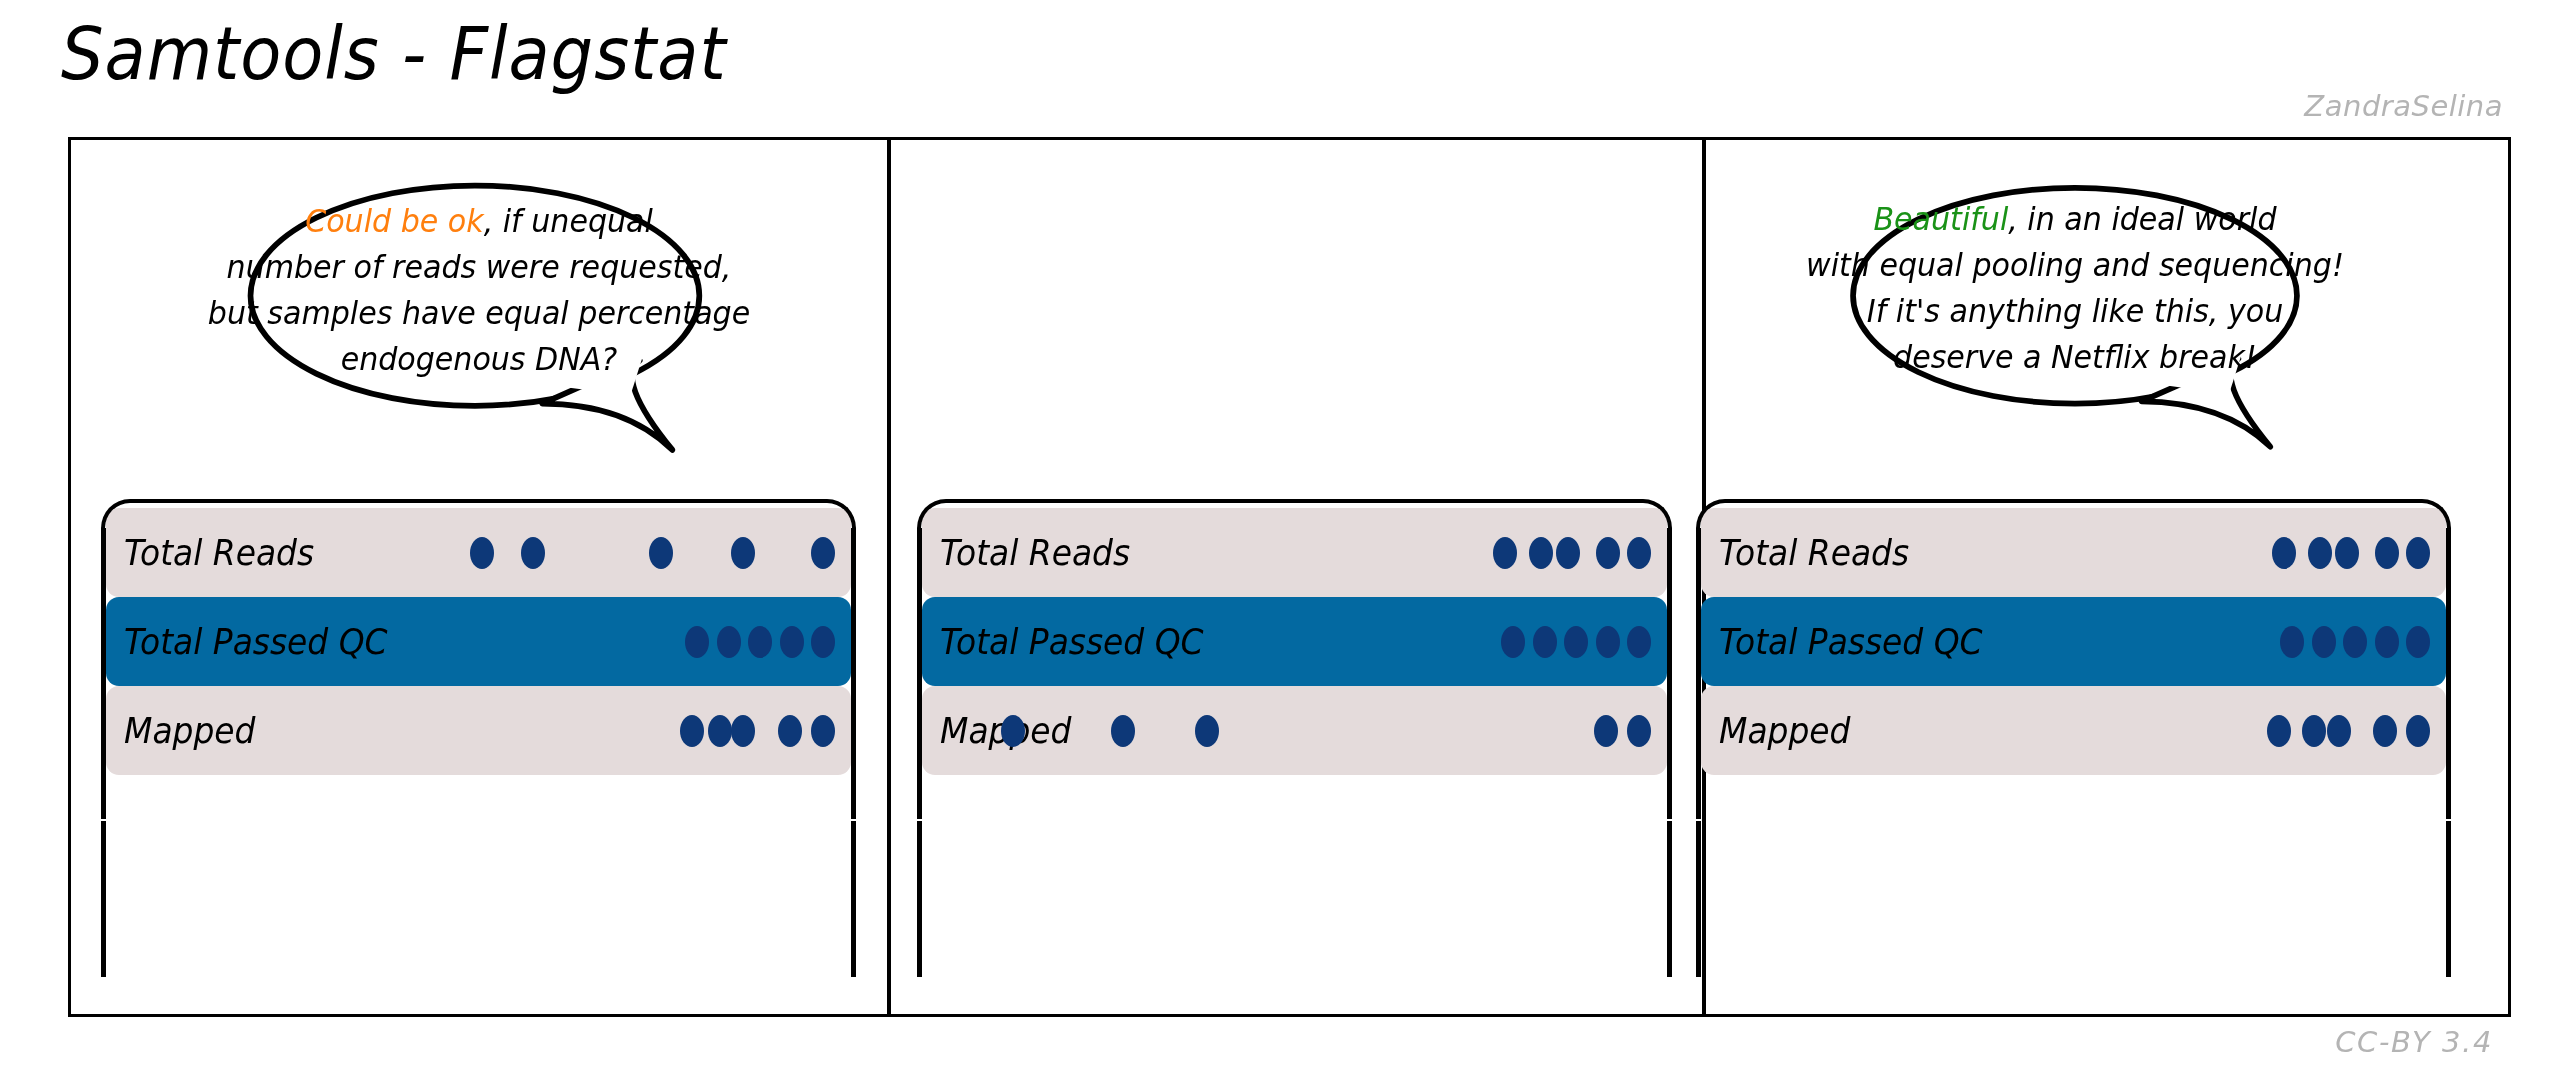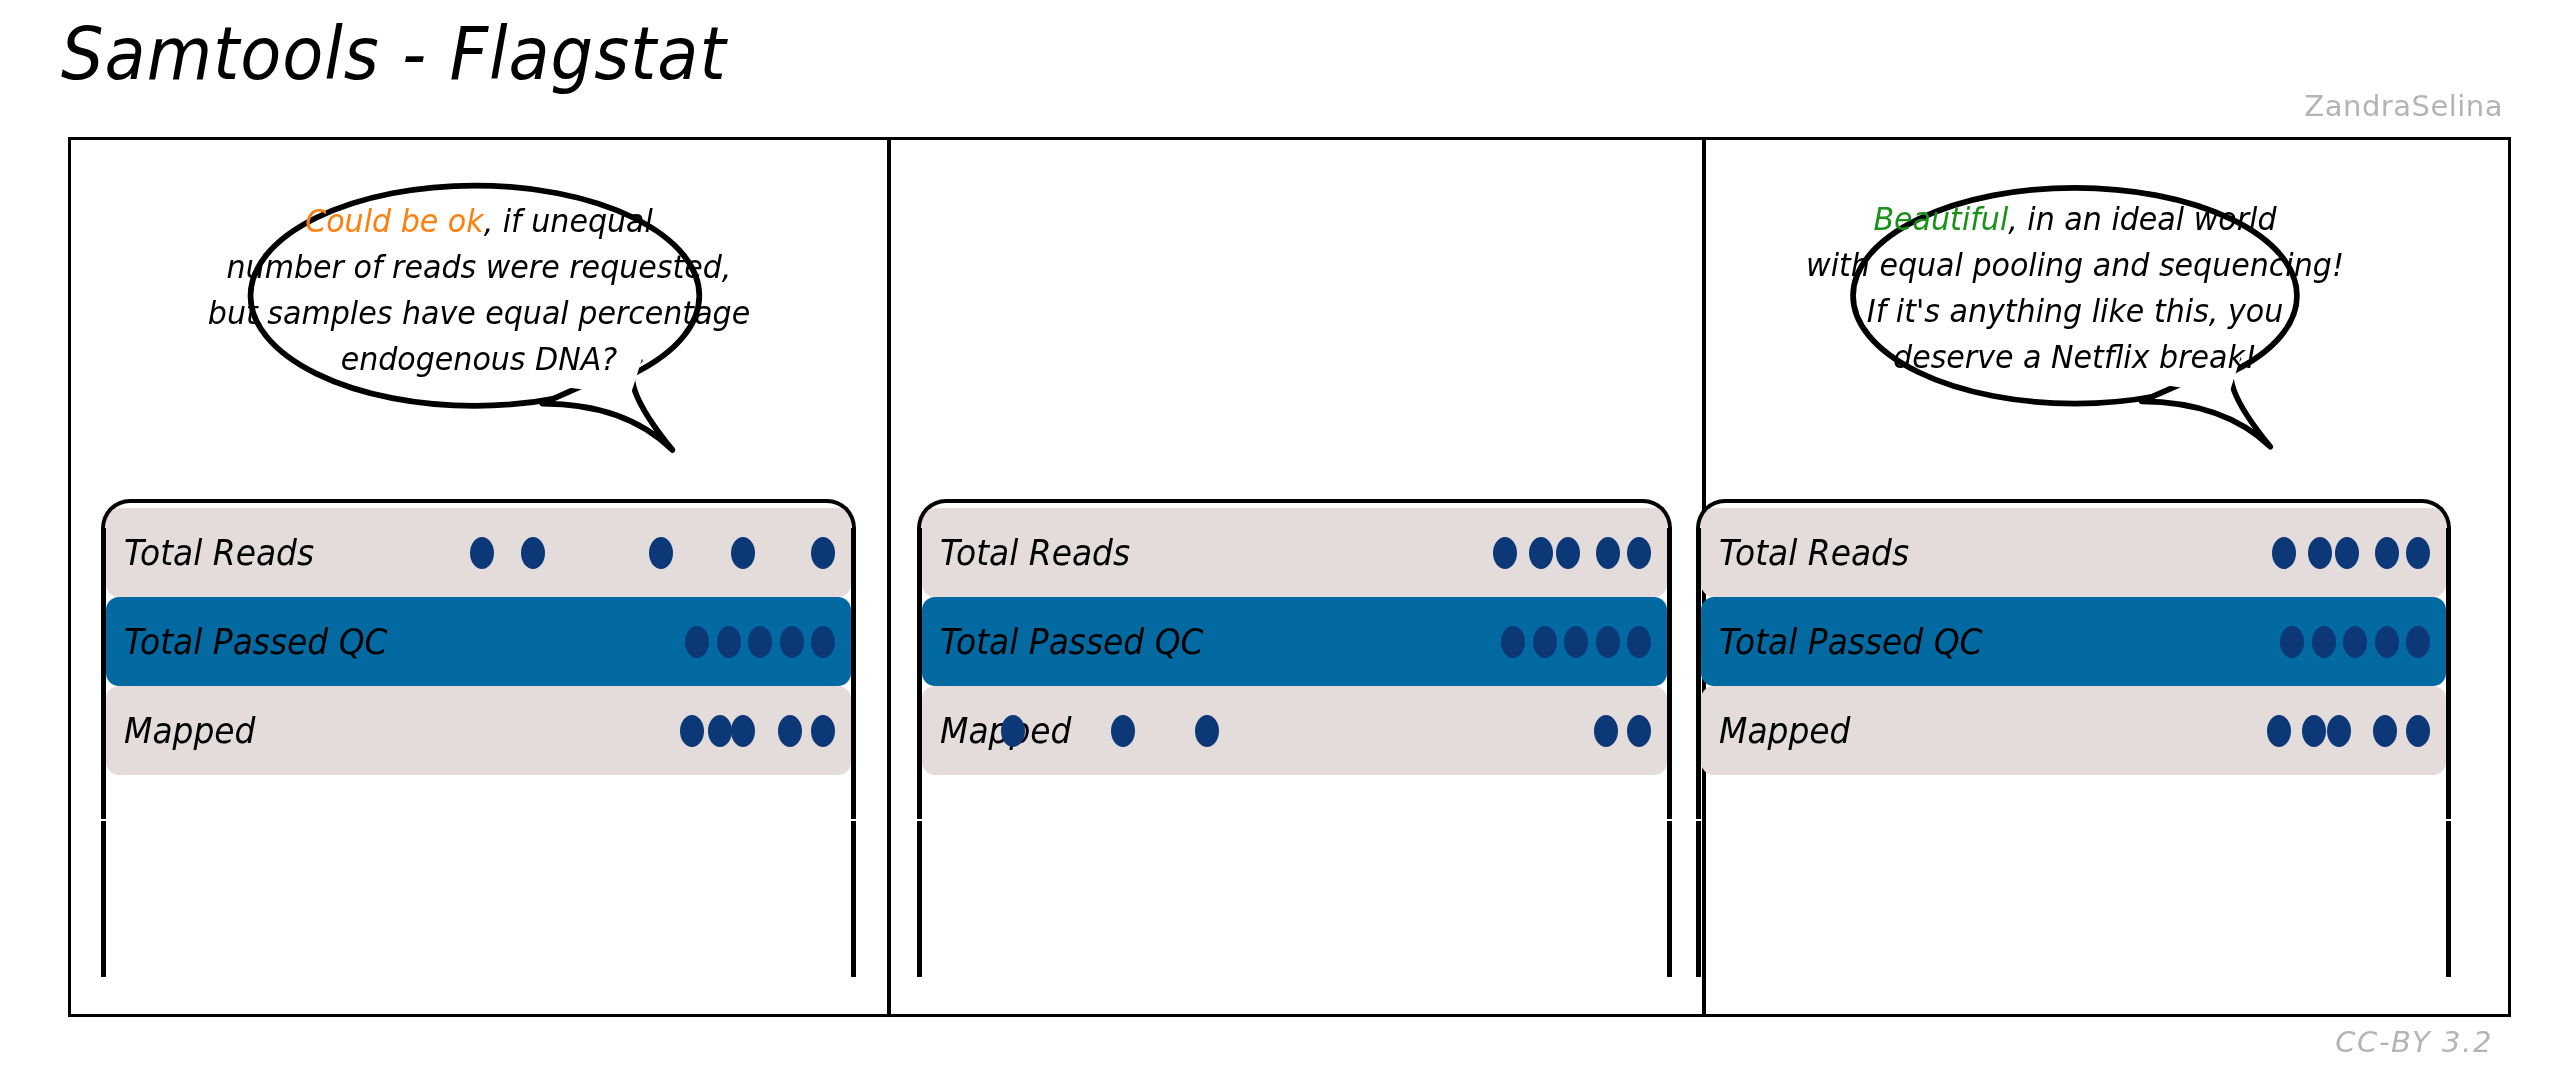--- a/index.html
+++ b/index.html
@@ -19,20 +19,21 @@
     font-weight:400;
     letter-spacing:1px;
     color:#000000;
     white-space:nowrap;
     transform:scaleX(0.92);
     transform-origin:left top;
   }
   #credit{
     position:absolute;right:73px;top:89px;
     font-family:"DejaVu Sans",sans-serif;
+    font-style:italic;
     font-size:29px;
     color:#b4b4b4;
     white-space:nowrap;
     letter-spacing:0.5px;
   }
   #license{
     position:absolute;right:83px;top:1025px;
     font-family:"DejaVu Sans",sans-serif;
     font-style:italic;
     font-size:29px;
@@ -148,21 +149,21 @@
     margin-top:-16px;
     border-radius:50%;
     background:#0D3878;
   }
 </style>
 </head>
 <body>
 
 <div id="page-title">Samtools - Flagstat</div>
 <div id="credit">ZandraSelina</div>
-<div id="license">CC-BY 3.2</div>
+<div id="license">CC-BY 3.4</div>
 
 <div id="comic-frame">
   <div class="panel-divider" style="left:816px;"></div>
   <div class="panel-divider" style="left:1631px;"></div>
   <div id="panels-host">
       <div class="panel" style="left: 0px; width: 816px;">
         <div class="bubble-wrap">
           <svg class="bubble-svg" viewBox="0 0 1569 640" preserveAspectRatio="none">
             <g fill="#ffffff" stroke="#000000" stroke-width="11" stroke-linejoin="round">
               <ellipse cx="776.655" cy="299.20000000000005" rx="431.475" ry="211.68000000000004"></ellipse>

